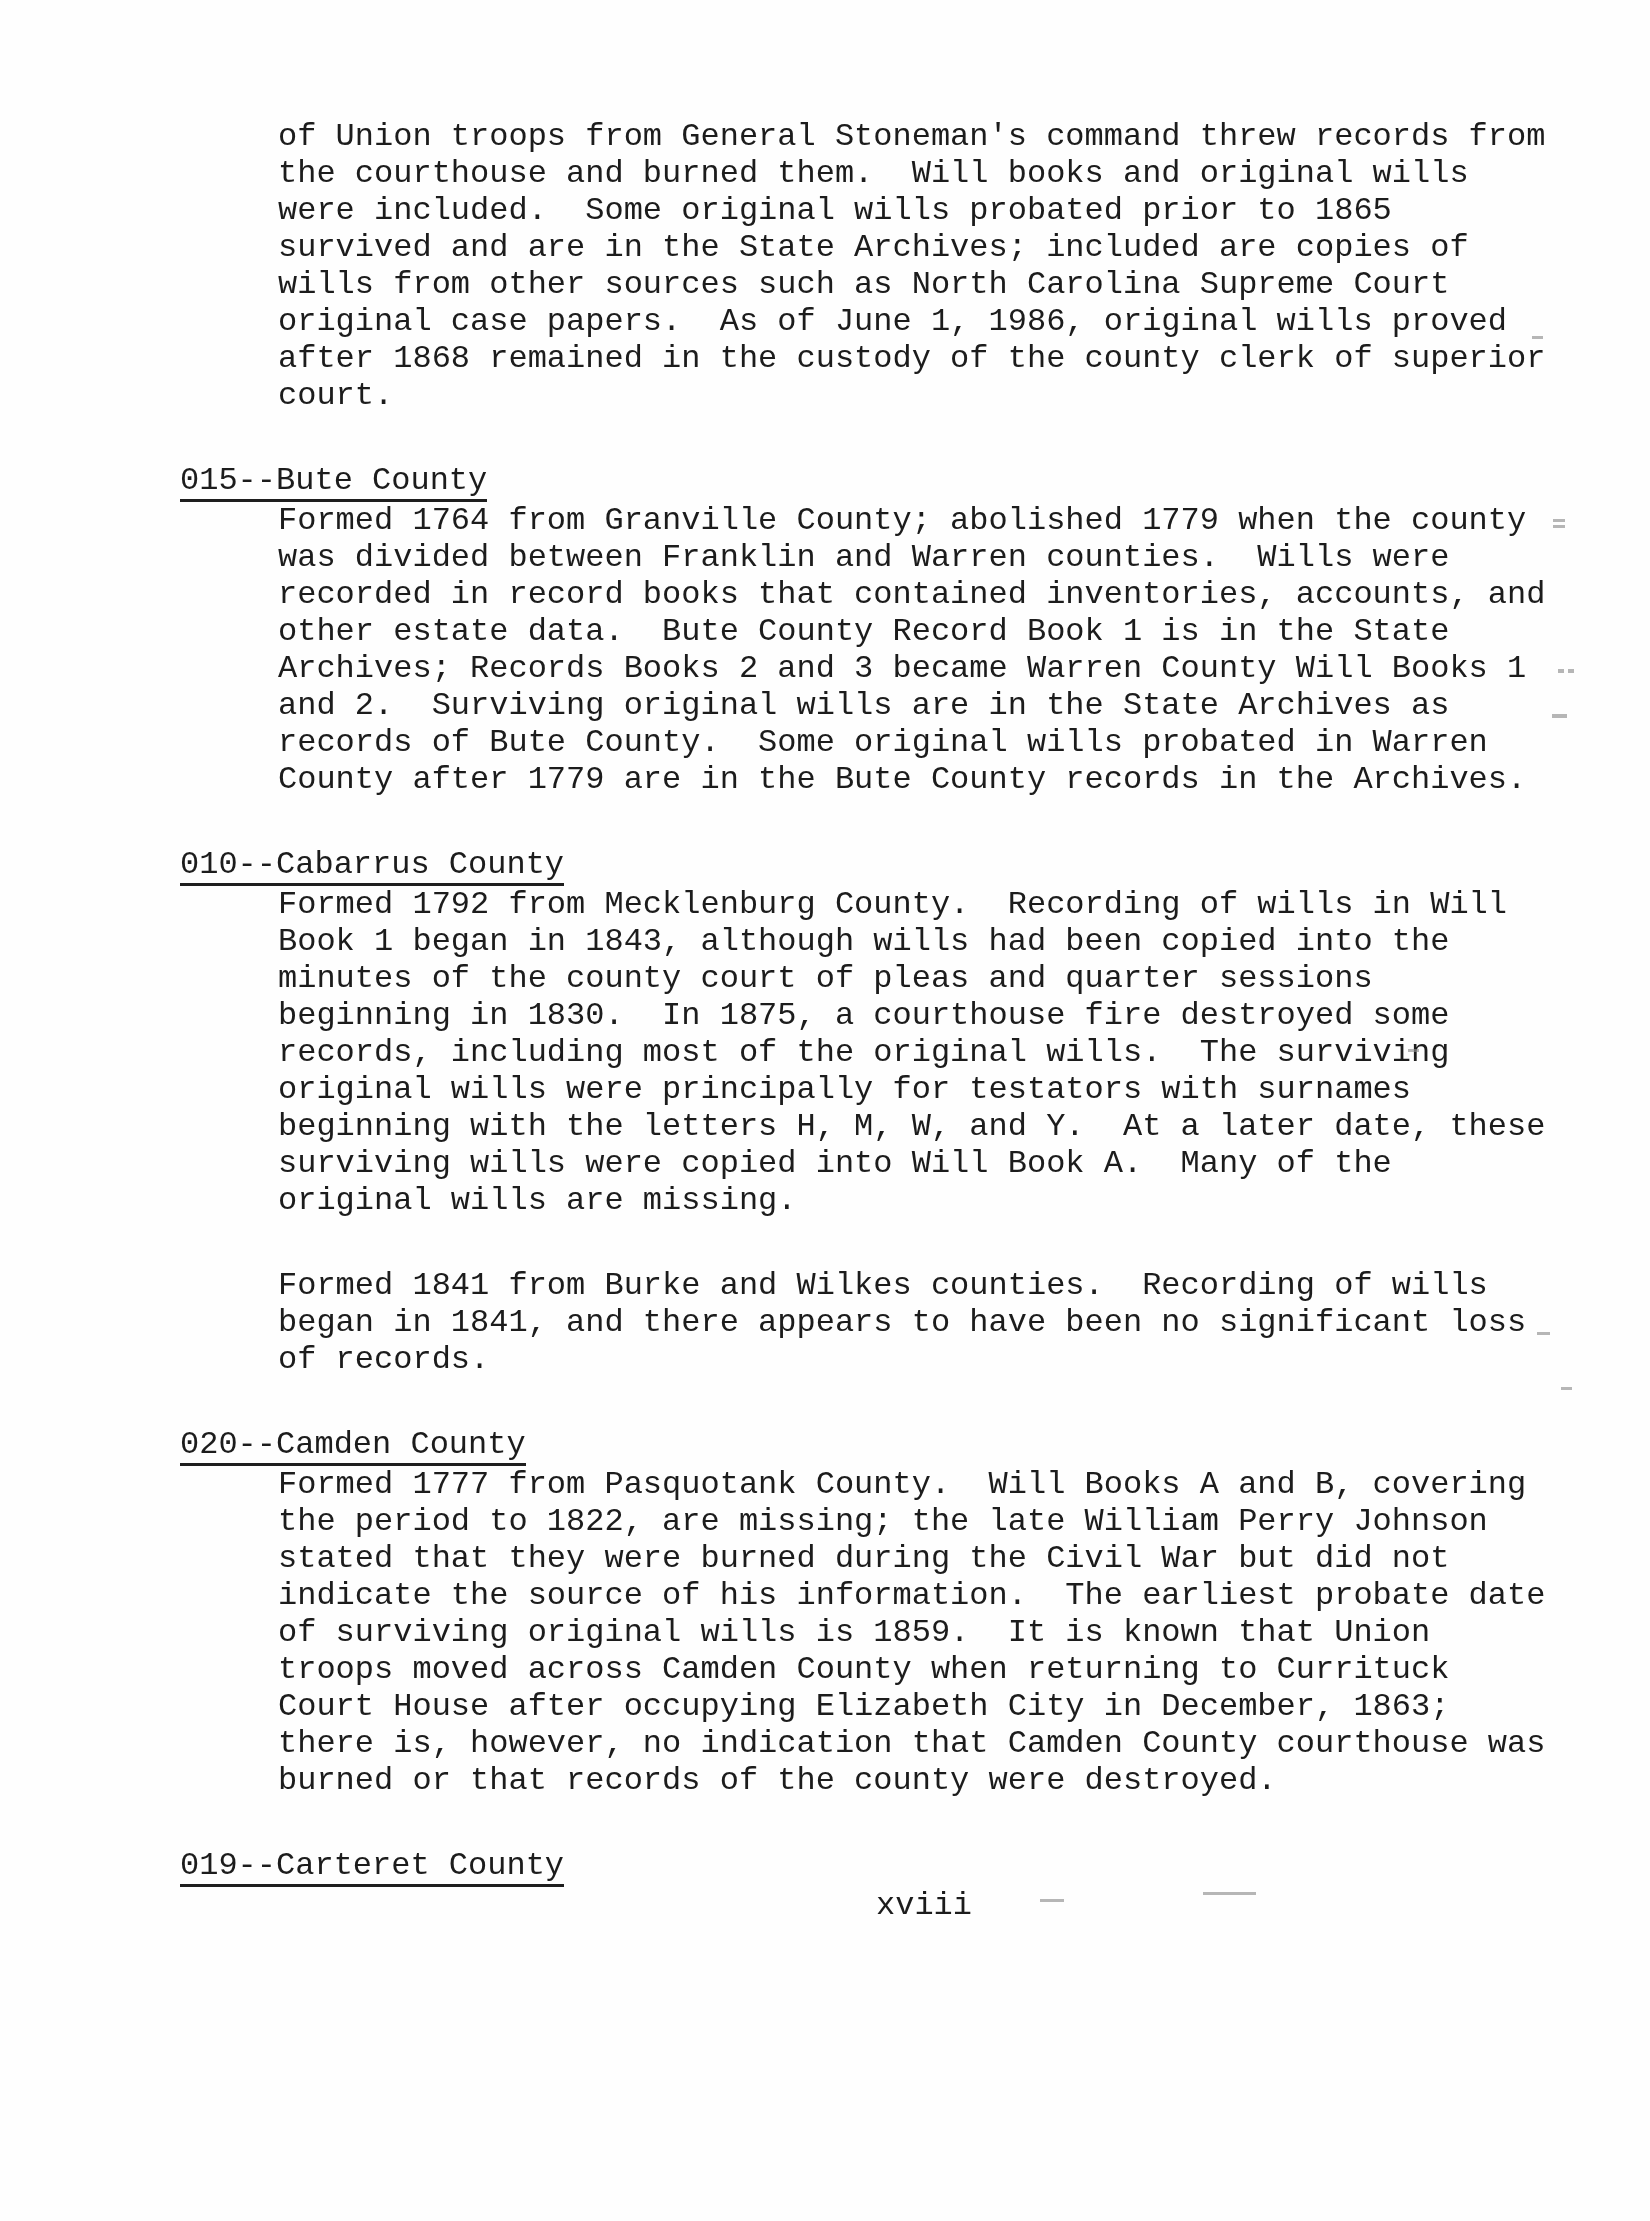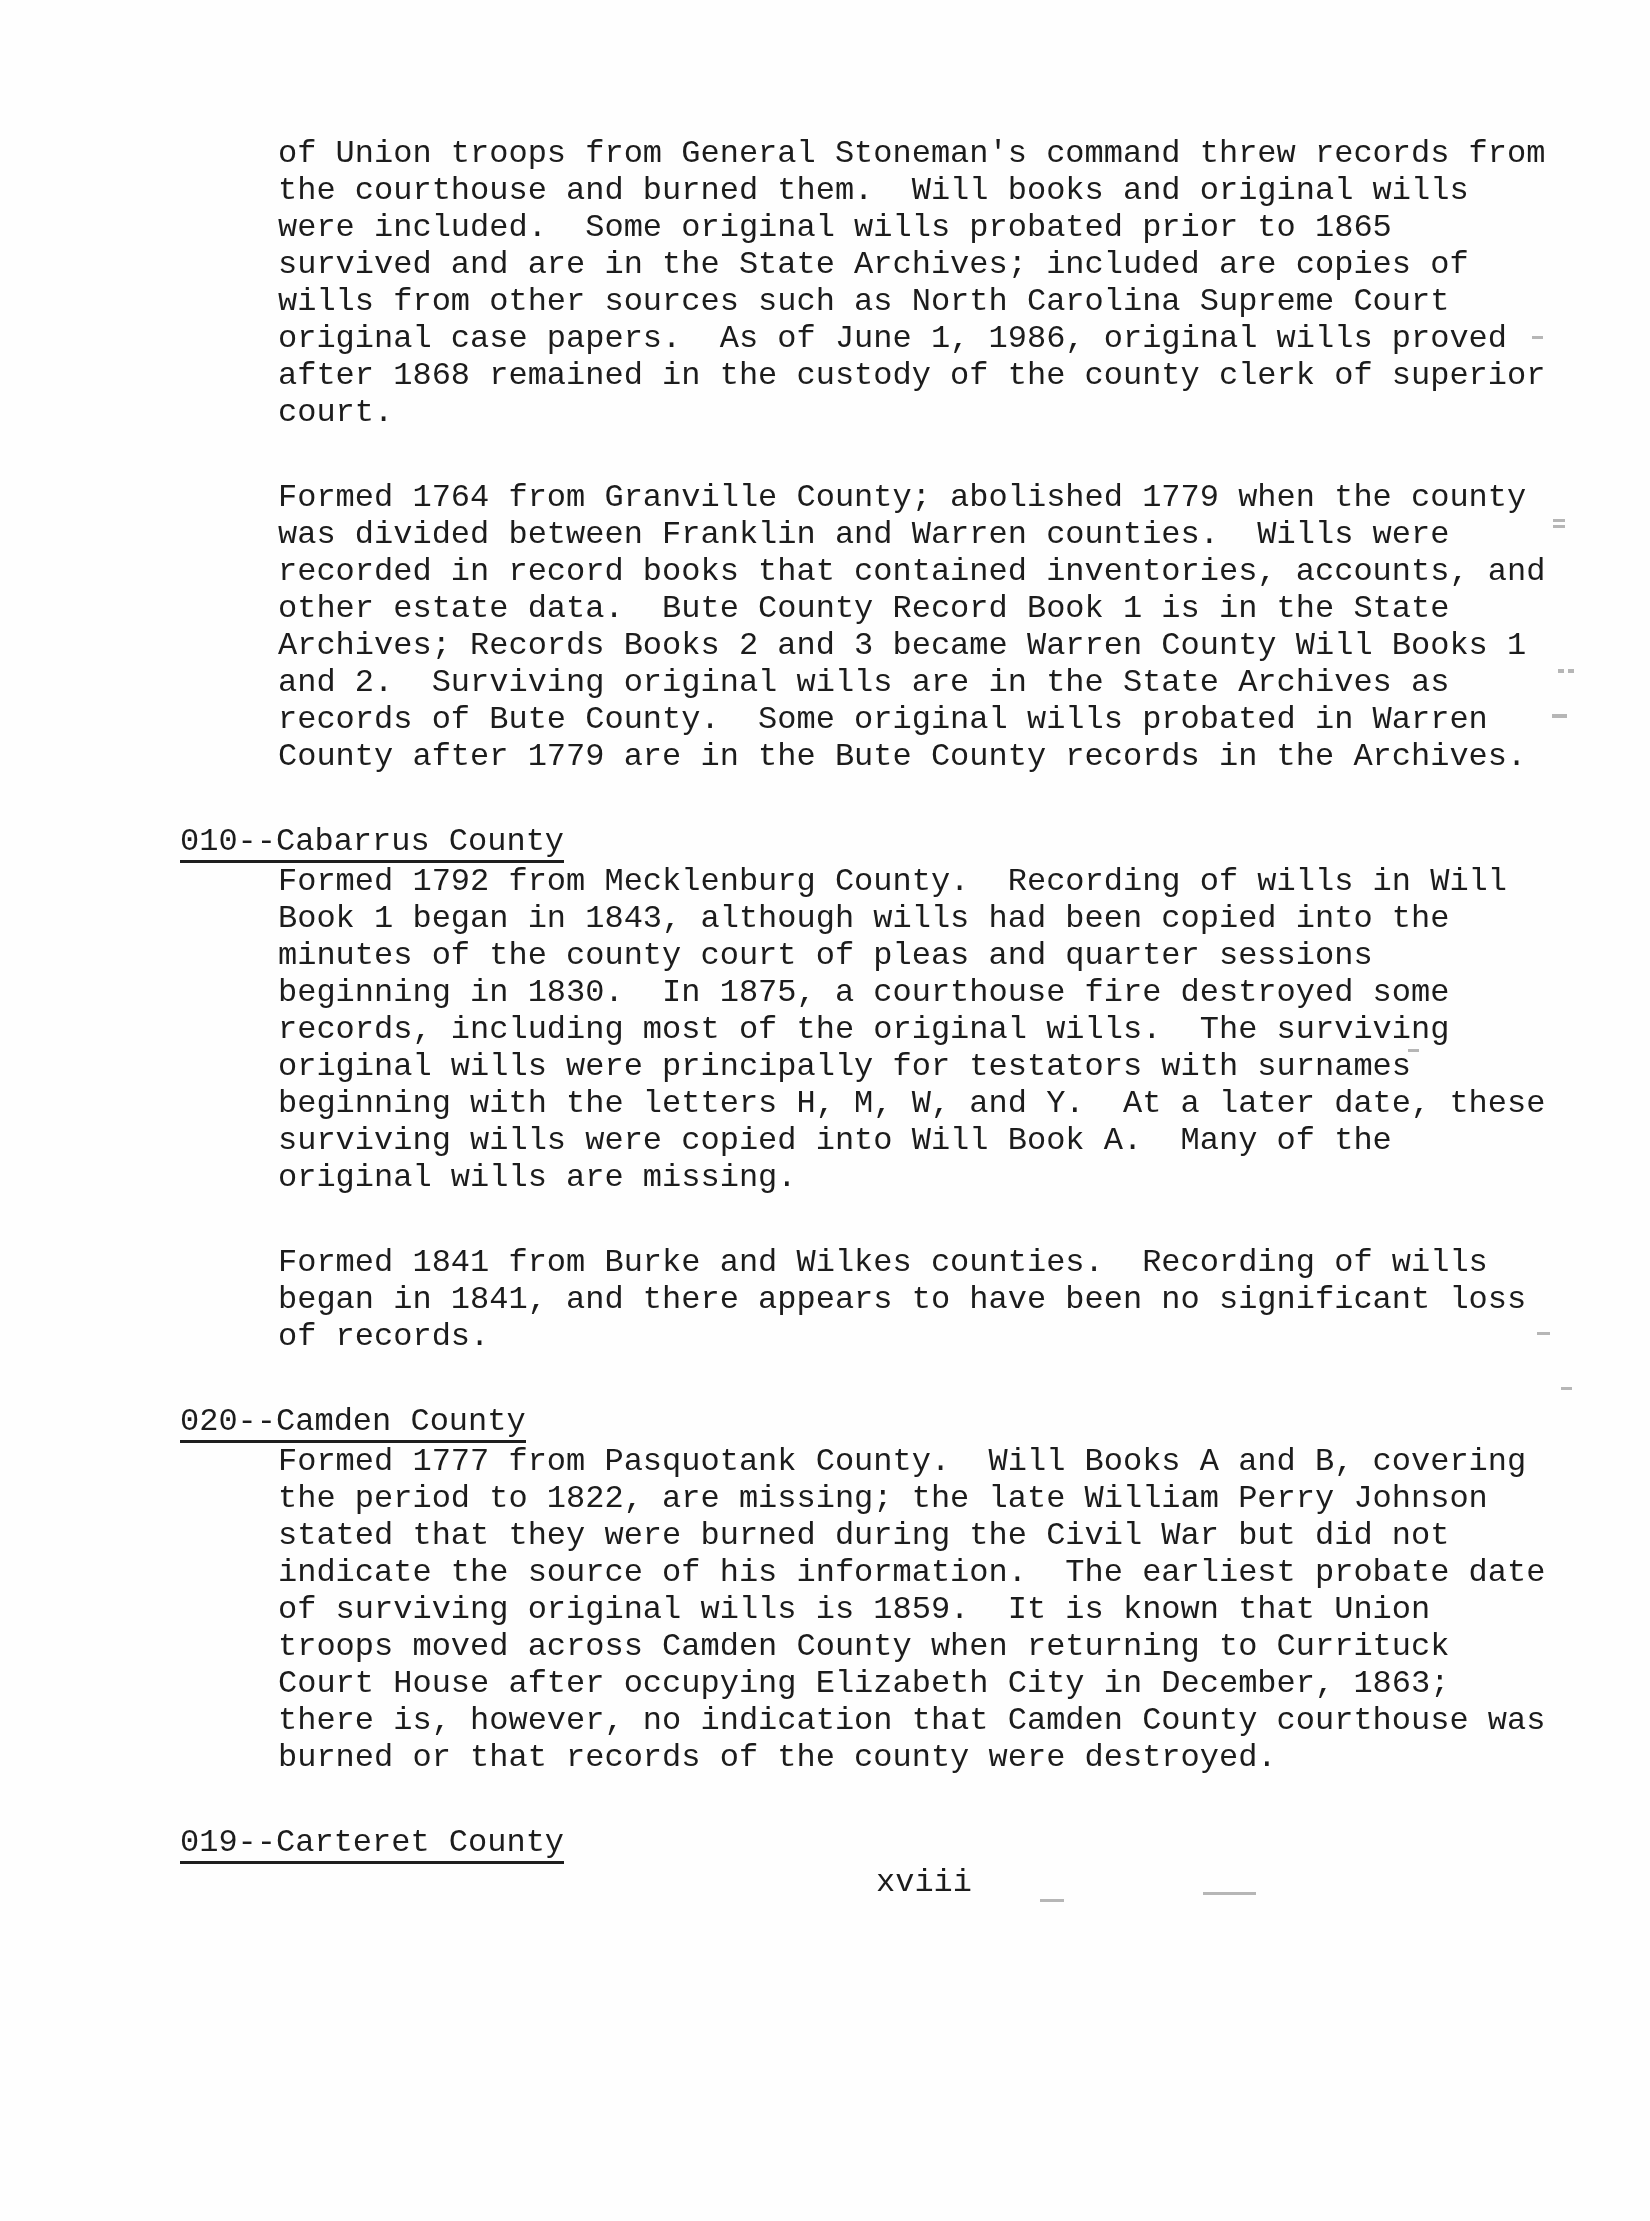--- a/index.html
+++ b/index.html
@@ -14,21 +14,21 @@
     background: #fefefe;
     overflow: hidden;
     font-family: "Liberation Mono", "DejaVu Sans Mono", monospace;
     font-size: 32px;
     line-height: 37px;
     color: #1c1c1c;
   }
   .content {
     position: absolute;
     left: 180px;
-    top: 135px;
+    top: 118px;
     width: 1359px;
   }
   .lines {
     white-space: pre;
     margin: 0;
   }
   .indented {
     margin-left: 98px;
   }
   .section {
@@ -74,20 +74,23 @@
     <div class="lines indented">of Union troops from General Stoneman's command threw records from
 the courthouse and burned them.  Will books and original wills
 were included.  Some original wills probated prior to 1865
 survived and are in the State Archives; included are copies of
 wills from other sources such as North Carolina Supreme Court
 original case papers.  As of June 1, 1986, original wills proved
 after 1868 remained in the custody of the county clerk of superior
 court.</div>
 
     <div class="section">
+      <div class="section-heading">
+        <span class="heading-text">015--Bute County</span>
+      </div>
       <div class="lines indented">Formed 1764 from Granville County; abolished 1779 when the county
 was divided between Franklin and Warren counties.  Wills were
 recorded in record books that contained inventories, accounts, and
 other estate data.  Bute County Record Book 1 is in the State
 Archives; Records Books 2 and 3 became Warren County Will Books 1
 and 2.  Surviving original wills are in the State Archives as
 records of Bute County.  Some original wills probated in Warren
 County after 1779 are in the Bute County records in the Archives.</div>
     </div>
 

